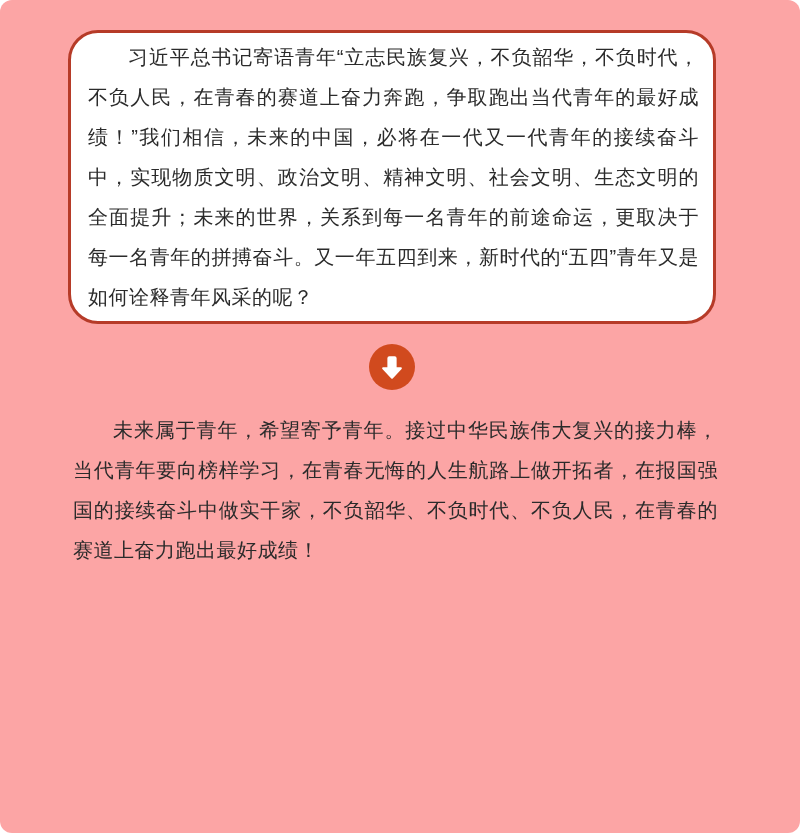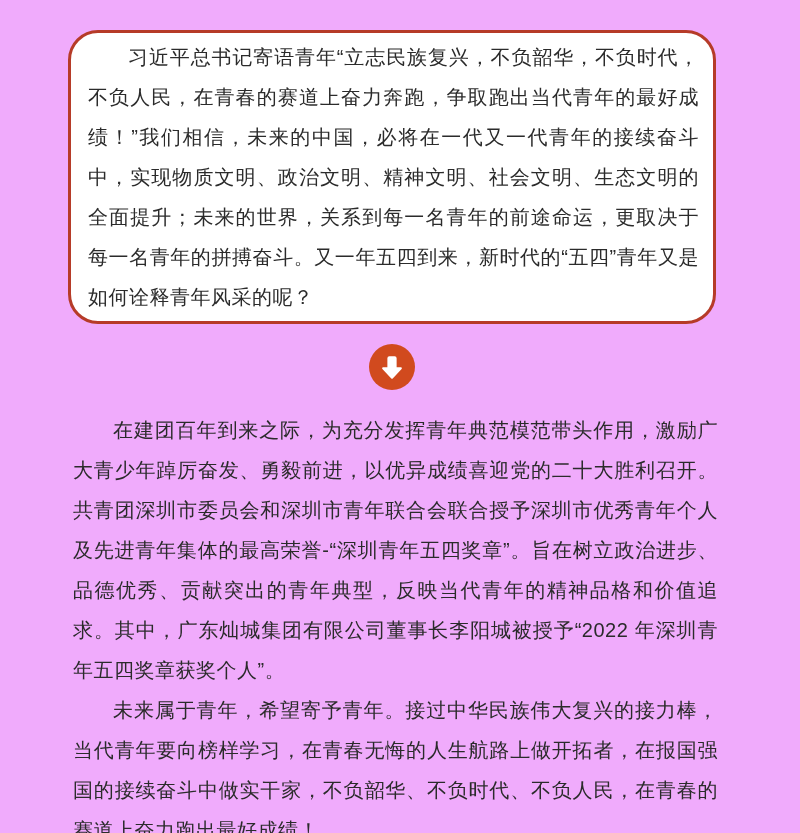--- a/index.html
+++ b/index.html
@@ -6,22 +6,23 @@
     margin: 0;
     padding: 0;
     background: #ffffff;
     font-family: "Liberation Sans", "DejaVu Sans", sans-serif;
     color: #2b2b2b;
   }
   .page {
     position: relative;
     width: 800px;
     height: 833px;
-    background: #f0abfc;
+    background: #fca5a5;
     overflow: hidden;
+    border-radius: 12px;
   }
   
   .quote-box {
     box-sizing: border-box;
     margin: 30px 0 0 68px;
     width: 648px;
     border: 3px solid #b63b28;
     border-radius: 30px;
     padding: 4px 14px 4px 17px;
     background: #ffffff;
@@ -73,17 +74,16 @@
 
   <div class="divider">
     <span class="arrow-circle">
       <svg viewBox="0 0 24 24" width="30" height="30" aria-hidden="true">
         <path d="M12 20.6 L4.9 13 H9.1 V5 Q9.1 4.2 9.9 4.2 H14.1 Q14.9 4.2 14.9 5 V13 H19.1 Z" fill="#ffffff" stroke="#ffffff" stroke-width="1.6" stroke-linejoin="round"></path>
       </svg>
     </span>
   </div>
 
   <div class="body-text">
-    <p>在建团百年到来之际，为充分发挥青年典范模范带头作用，激励广大青少年踔厉奋发、勇毅前进，以优异成绩喜迎党的二十大胜利召开。共青团深圳市委员会和深圳市青年联合会联合授予深圳市优秀青年个人及先进青年集体的最高荣誉-“深圳青年五四奖章”。旨在树立政治进步、品德优秀、贡献突出的青年典型，反映当代青年的精神品格和价值追求。其中，广东灿城集团有限公司董事长李阳城被授予“2022 年深圳青年五四奖章获奖个人”。</p>
     <p>未来属于青年，希望寄予青年。接过中华民族伟大复兴的接力棒，当代青年要向榜样学习，在青春无悔的人生航路上做开拓者，在报国强国的接续奋斗中做实干家，不负韶华、不负时代、不负人民，在青春的赛道上奋力跑出最好成绩！</p>
   </div>
 
 </div>
 
 </body></html>

